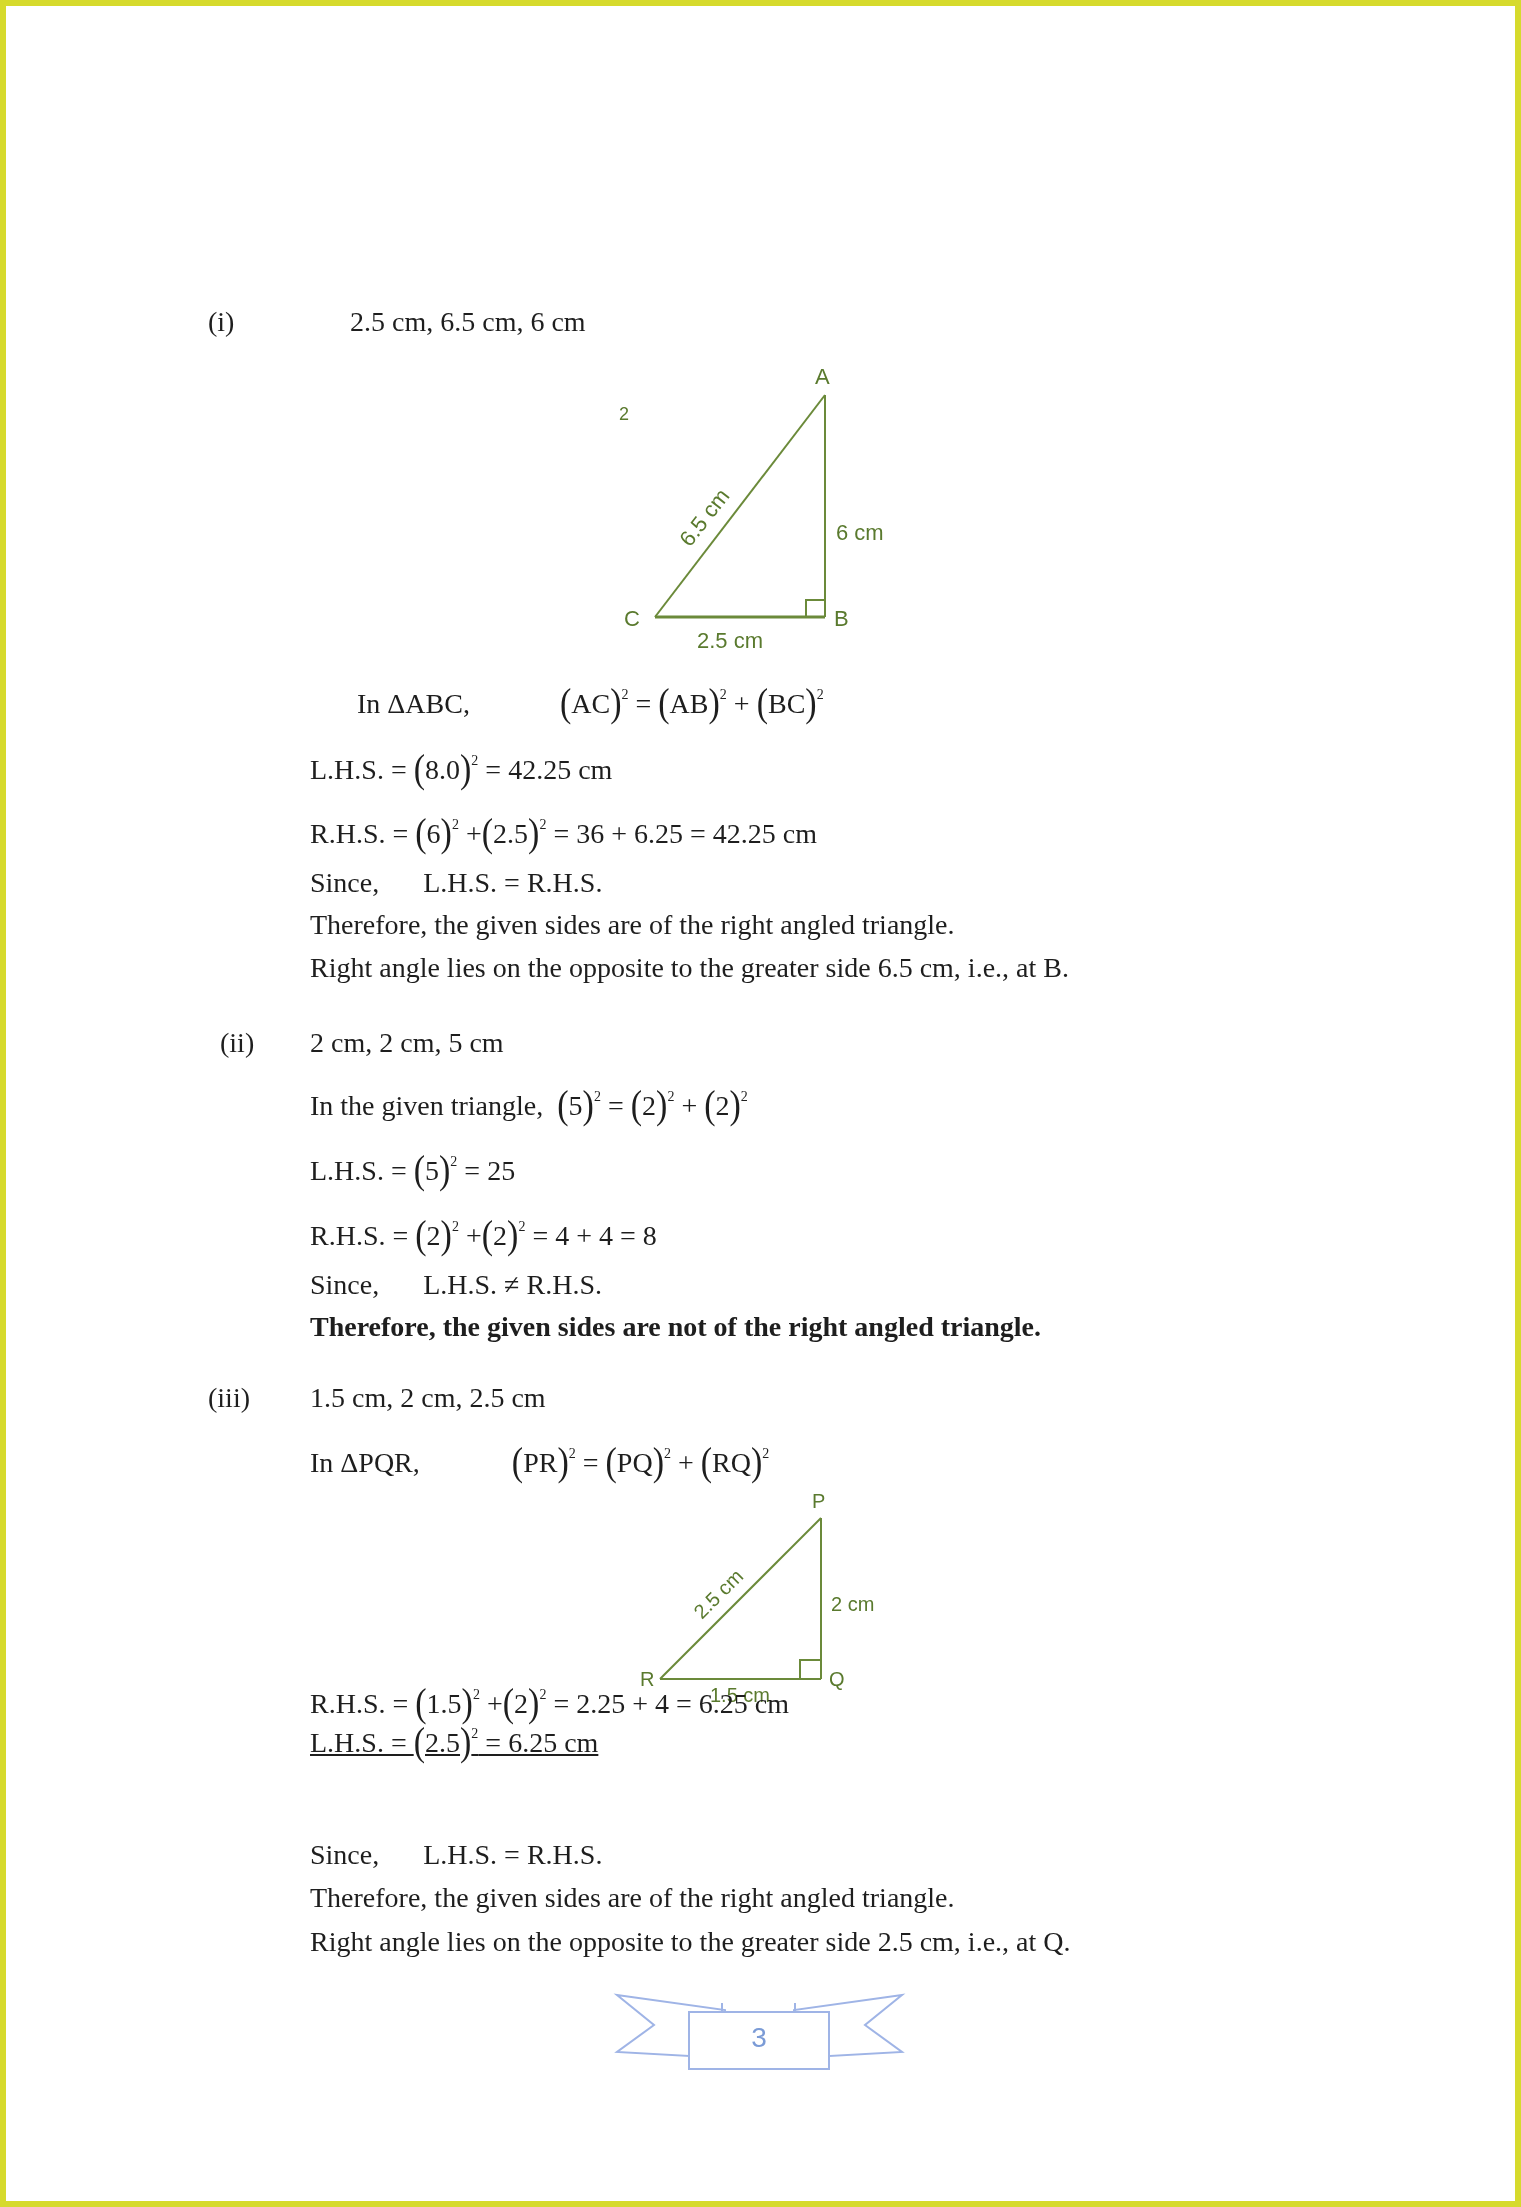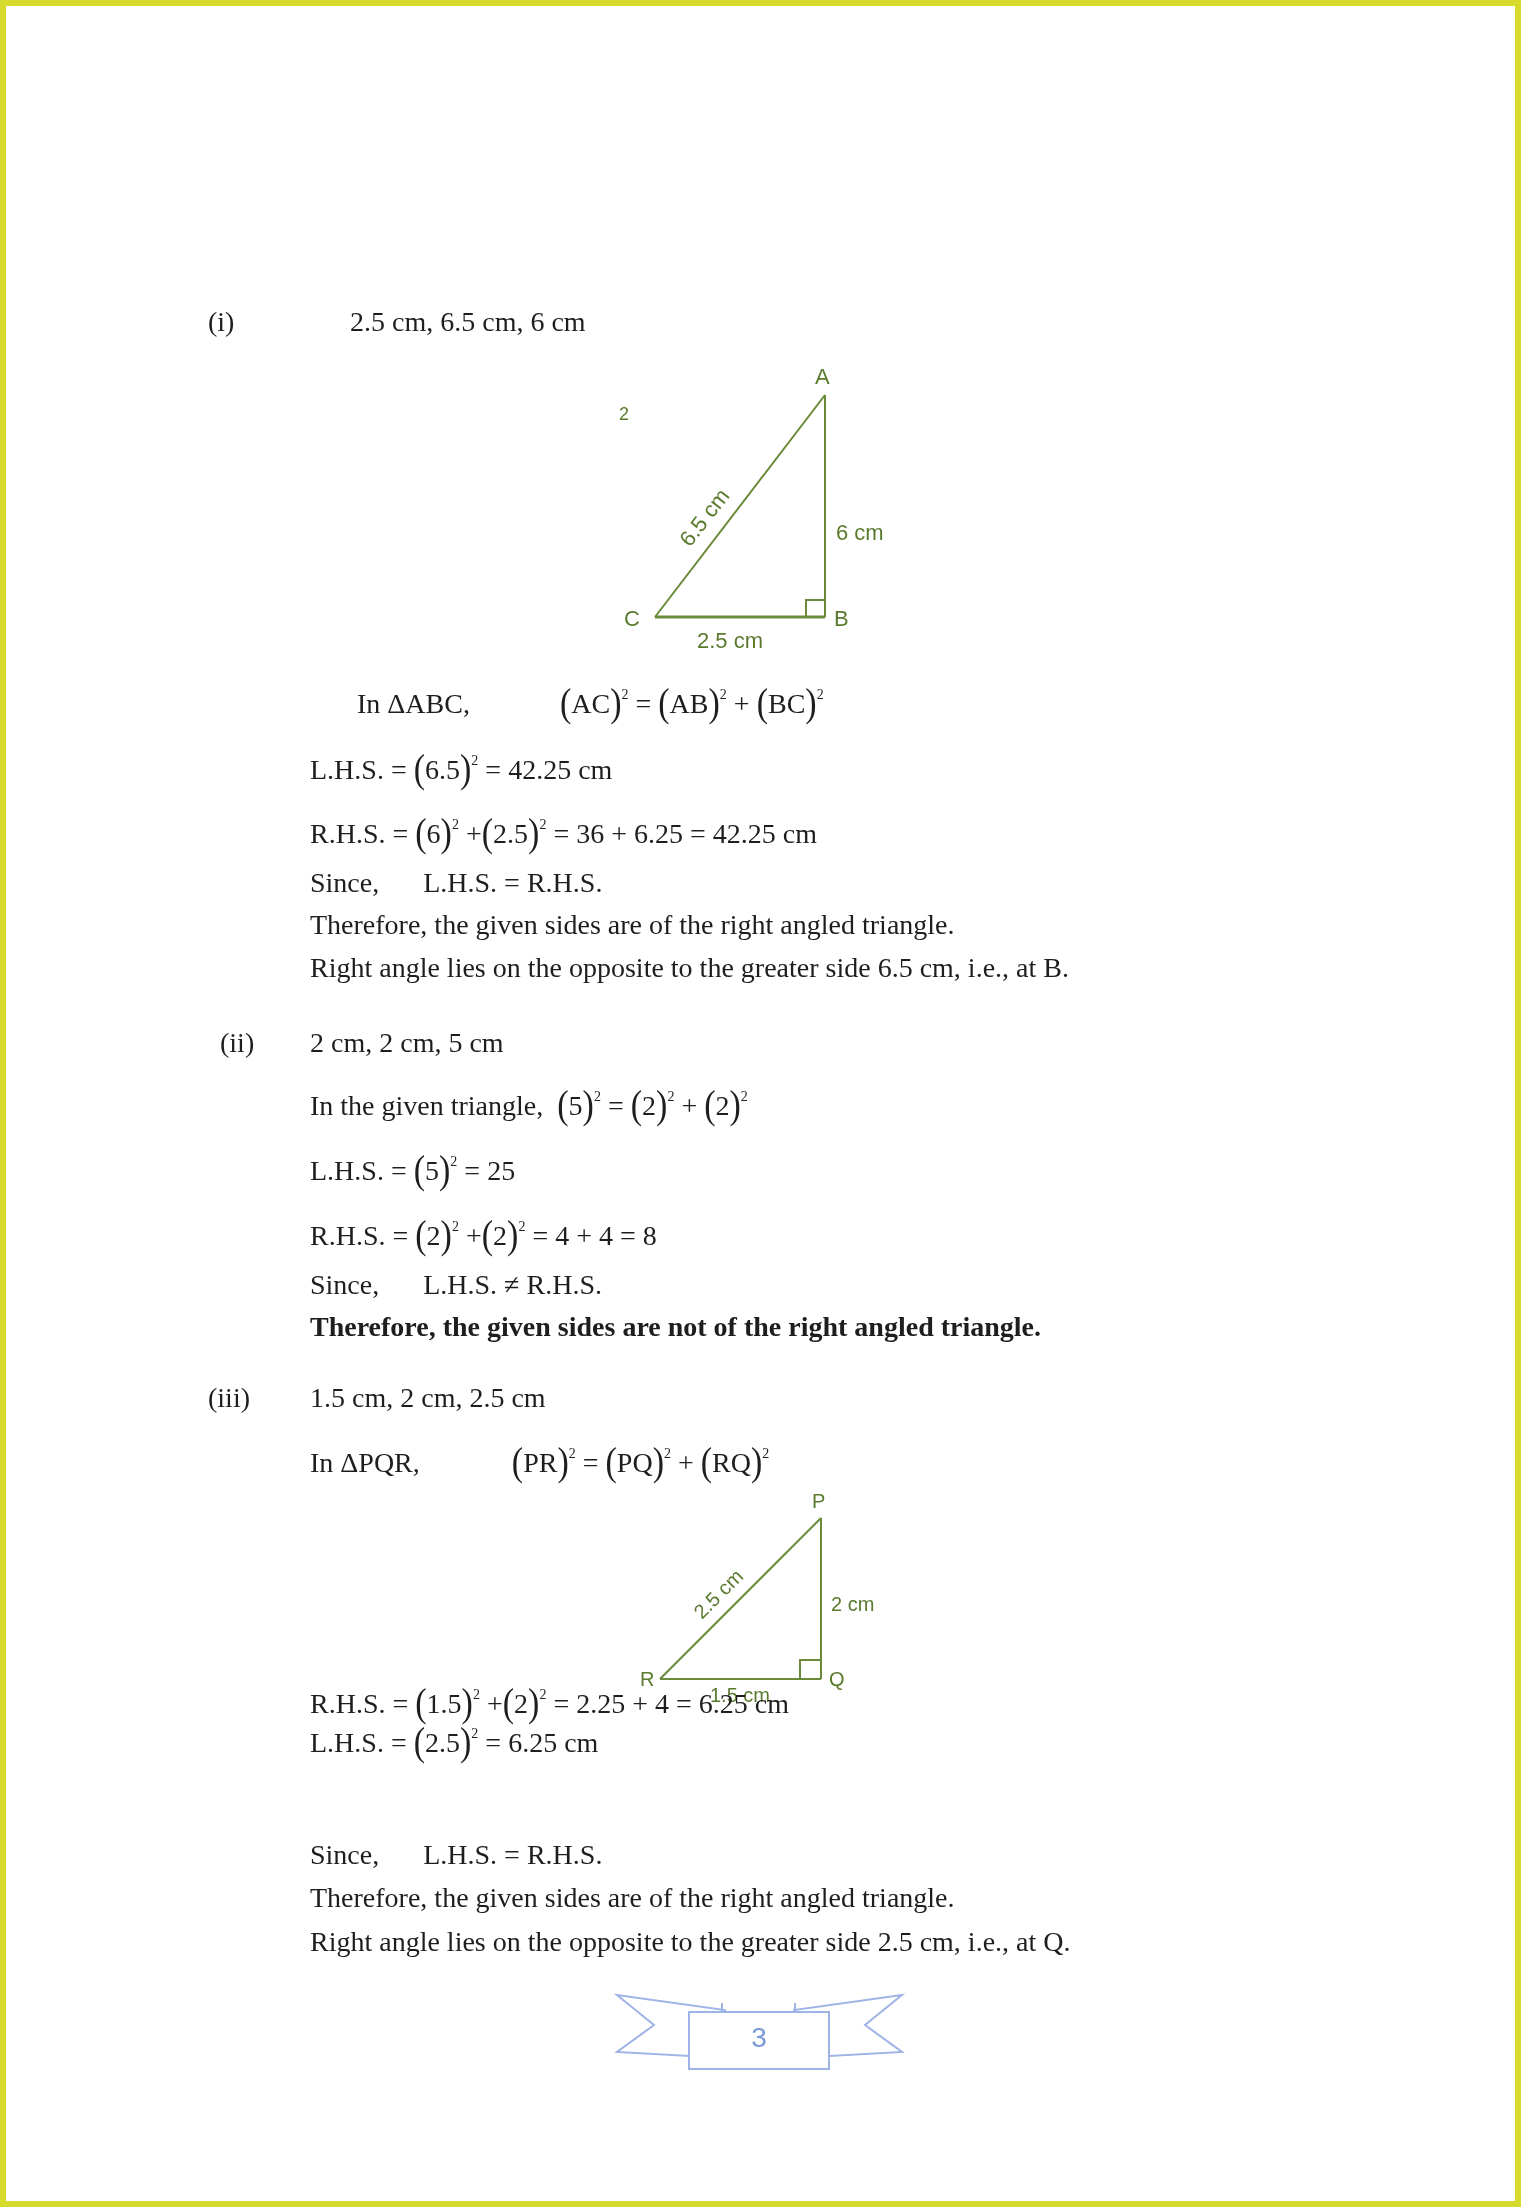--- a/index.html
+++ b/index.html
@@ -39,21 +39,21 @@
   <text class="diag-label" x="836" y="540">6 cm</text>
   <text class="diag-label" x="697" y="648">2.5 cm</text>
   <text class="diag-label" x="0" y="0" transform="translate(690,548) rotate(-52)">6.5 cm</text>
   <text class="diag-label" x="619" y="420" style="font-size:18px;">2</text>
 </svg>
 
 <div class="line math" style="left:310px; top:678px;margin-left:47px;">
   <span>In ΔABC,</span><span class="gap" style="width:90px"></span><span class="paren">(</span>AC<span class="paren">)</span><sup>2</sup> = <span class="paren">(</span>AB<span class="paren">)</span><sup>2</sup> + <span class="paren">(</span>BC<span class="paren">)</span><sup>2</sup>
 </div>
 <div class="line math" style="left:310px; top:744px;">
-  <span>L.H.S. = </span><span class="paren">(</span><span>6.5</span><span class="paren">)</span><sup>2</sup><span> = 42.25 cm</span>
+  <span>L.H.S. = </span><span class="paren">(</span><span>8.0</span><span class="paren">)</span><sup>2</sup><span> = 42.25 cm</span>
 </div>
 <div class="line math" style="left:310px; top:808px;text-align:center;">
   <span>R.H.S. = </span><span class="paren">(</span><span>6</span><span class="paren">)</span><sup>2</sup> +<span class="paren">(</span><span>2.5</span><span class="paren">)</span><sup>2</sup><span> = 36 + 6.25 = 42.25 cm</span>
 </div>
 <div class="line" style="left:310px; top:866px;">
   <span>Since,</span><span class="gap" style="width:44px"></span><span>L.H.S. = R.H.S.</span>
 </div>
 <div class="line" style="left:310px; top:908px;">Therefore, the given sides are of the right angled triangle.</div>
 <div class="line" style="left:310px; top:951px;">Right angle lies on the opposite to the greater side 6.5 cm, i.e., at B.</div>
 
@@ -87,21 +87,21 @@
     <polyline points="800,1679 800,1660 821,1660"></polyline>
   </g>
   <text class="diag-label" x="812" y="1508" style="font-size:20px;">P</text>
   <text class="diag-label" x="829" y="1686" style="font-size:20px;">Q</text>
   <text class="diag-label" x="640" y="1686" style="font-size:20px;">R</text>
   <text class="diag-label" x="831" y="1611" style="font-size:20px;">2 cm</text>
   <text class="diag-label" x="710" y="1702" style="font-size:20px;">1.5 cm</text>
   <text class="diag-label" x="0" y="0" style="font-size:20px;" transform="translate(702,1620) rotate(-45)">2.5 cm</text>
 </svg>
 
-<div class="line math" style="left:310px; top:1717px;">
+<div class="line math" style="left:310px; top:1717px;text-decoration:underline;">
   <span>L.H.S. = </span><span class="paren">(</span><span>2.5</span><span class="paren">)</span><sup>2</sup><span> = 6.25 cm</span>
 </div>
 <div class="line math" style="left:310px; top:1678px;">
   <span>R.H.S. = </span><span class="paren">(</span><span>1.5</span><span class="paren">)</span><sup>2</sup> +<span class="paren">(</span><span>2</span><span class="paren">)</span><sup>2</sup><span> = 2.25 + 4 = 6.25 cm</span>
 </div>
 <div class="line" style="left:310px; top:1838px;">
   <span>Since,</span><span class="gap" style="width:44px"></span><span>L.H.S. = R.H.S.</span>
 </div>
 <div class="line" style="left:310px; top:1881px;">Therefore, the given sides are of the right angled triangle.</div>
 <div class="line" style="left:310px; top:1925px;">Right angle lies on the opposite to the greater side 2.5 cm, i.e., at Q.</div>

